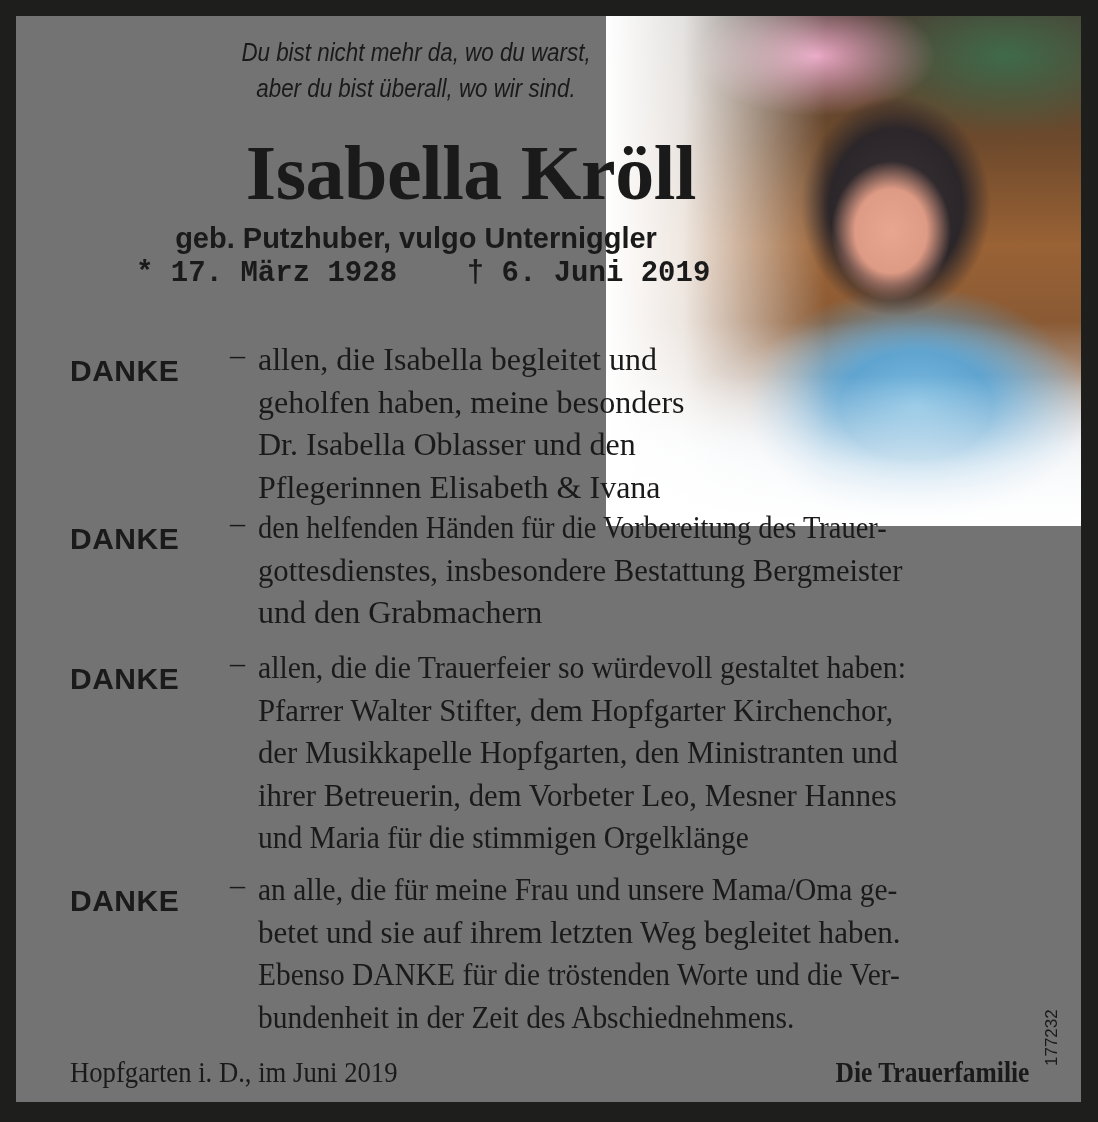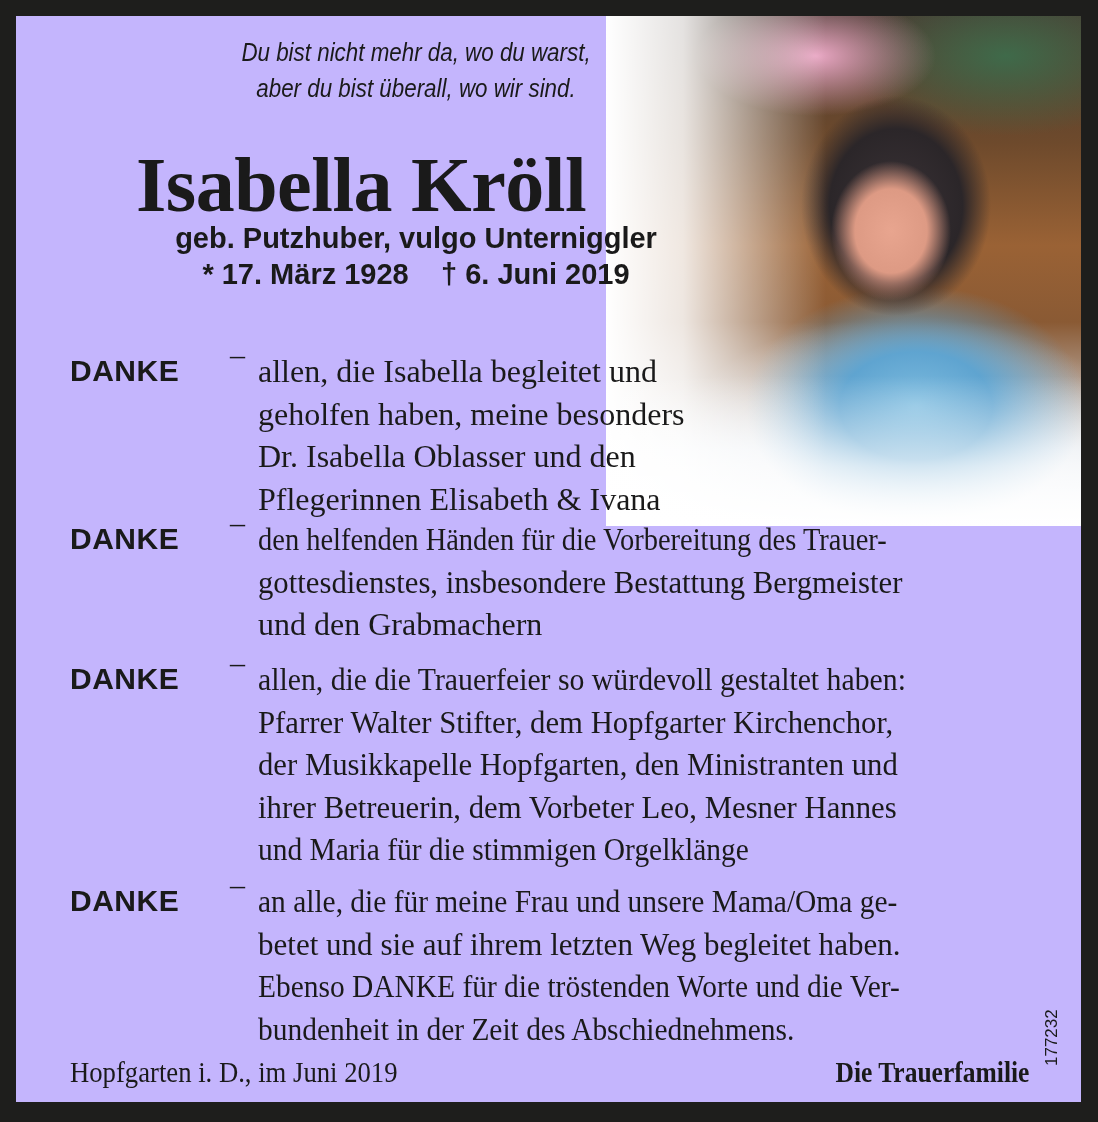--- a/index.html
+++ b/index.html
@@ -1,19 +1,19 @@
 <!DOCTYPE html>
 <html><head>
 <meta charset="utf-8">
 <style>
   html, body { margin: 0; padding: 0; }
   body { width: 1098px; height: 1122px; background: #1e1e1c; position: relative; overflow: hidden; }
   .frame {
     position: absolute; left: 16px; top: 16px; width: 1065px; height: 1086px;
-    background: #c4b5fd; overflow: hidden;
+    background: #737373; overflow: hidden;
   }
   
   .photo {
     position: absolute; left: 590px; top: 0; width: 475px; height: 510px;
     background:
       radial-gradient(ellipse 60px 70px at 285px 215px, #e8a58f 0%, #dd9a84 60%, rgba(221,154,132,0) 100%),
       radial-gradient(ellipse 95px 110px at 290px 190px, #3a3236 0%, #2b2629 70%, rgba(43,38,41,0) 100%),
       radial-gradient(ellipse 170px 120px at 310px 390px, #7fbde0 0%, #5fa4d0 45%, rgba(95,164,208,0) 100%),
       radial-gradient(ellipse 240px 140px at 300px 440px, #eef2f8 0%, rgba(238,242,248,0) 100%),
       radial-gradient(ellipse 120px 60px at 210px 40px, #e9a7c4 0%, rgba(233,167,196,0) 100%),
@@ -27,48 +27,48 @@
   .photo-fade-bottom {
     position: absolute; left: 590px; top: 360px; width: 475px; height: 150px;
     background: linear-gradient(180deg, rgba(255,255,255,0) 0%, rgba(255,255,255,0.7) 60%, #ffffff 100%);
   }
   .quote {
     position: absolute; left: 150px; top: 18px; width: 500px; text-align: center;
     font-family: "Liberation Sans", sans-serif; font-style: italic; font-size: 26px;
     line-height: 36px; color: #1a1a1a; transform: scaleX(0.86); transform-origin: center top;
   }
   .name {
-    position: absolute; left: 120px; top: 124px; width: 560px; text-align: left;
+    position: absolute; left: 120px; top: 112px; width: 560px; text-align: right;
     font-family: "Liberation Serif", serif; font-weight: bold; font-size: 78px; line-height: 90px;
     color: #1a1a1a; letter-spacing: -0.5px;
   }
   .subtitle {
     position: absolute; left: 120px; top: 204px; width: 560px; text-align: center;
     font-family: Liberation Sans, sans-serif; font-weight: bold; font-size: 29px; line-height: 36px;
     color: #1a1a1a;
   }
   .dates {
     position: absolute; left: 120px; top: 240px; width: 560px; text-align: center;
-    font-family: Liberation Sans, sans-serif; font-weight: bold; font-size: 29px; line-height: 36px;
+    font-family: Liberation Mono, monospace; font-weight: bold; font-size: 29px; line-height: 36px;
     color: #1a1a1a; white-space: pre;
   }
   .section {
     position: absolute; left: 54px; width: 975px;
   }
   .label {
     position: absolute; left: 0; top: 16px;
     font-family: "Liberation Sans", sans-serif; font-weight: bold; font-size: 30px; line-height: 42px;
     color: #1a1a1a; letter-spacing: 0.5px;
   }
   .dash {
     position: absolute; left: 160px; top: 0;
     font-family: "Liberation Serif", serif; font-size: 30px; line-height: 42px; color: #1a1a1a;
   }
   .body {
-    position: absolute; left: 188px; top: 16px;
+    position: absolute; left: 188px; top: 4px;
     font-family: "Liberation Serif", serif; font-size: 32px; line-height: 42.5px; color: #1a1a1a;
     text-align: justify; text-align-last: left;
   }
   .body .ln { display: block; white-space: nowrap; transform-origin: left top; }
   .footer-left {
     position: absolute; left: 54px; top: 1038px;
     font-family: "Liberation Serif", serif; font-size: 29px; line-height: 36px; color: #1a1a1a;
     transform: scaleX(0.92); transform-origin: left top;
   }
   .footer-right {

